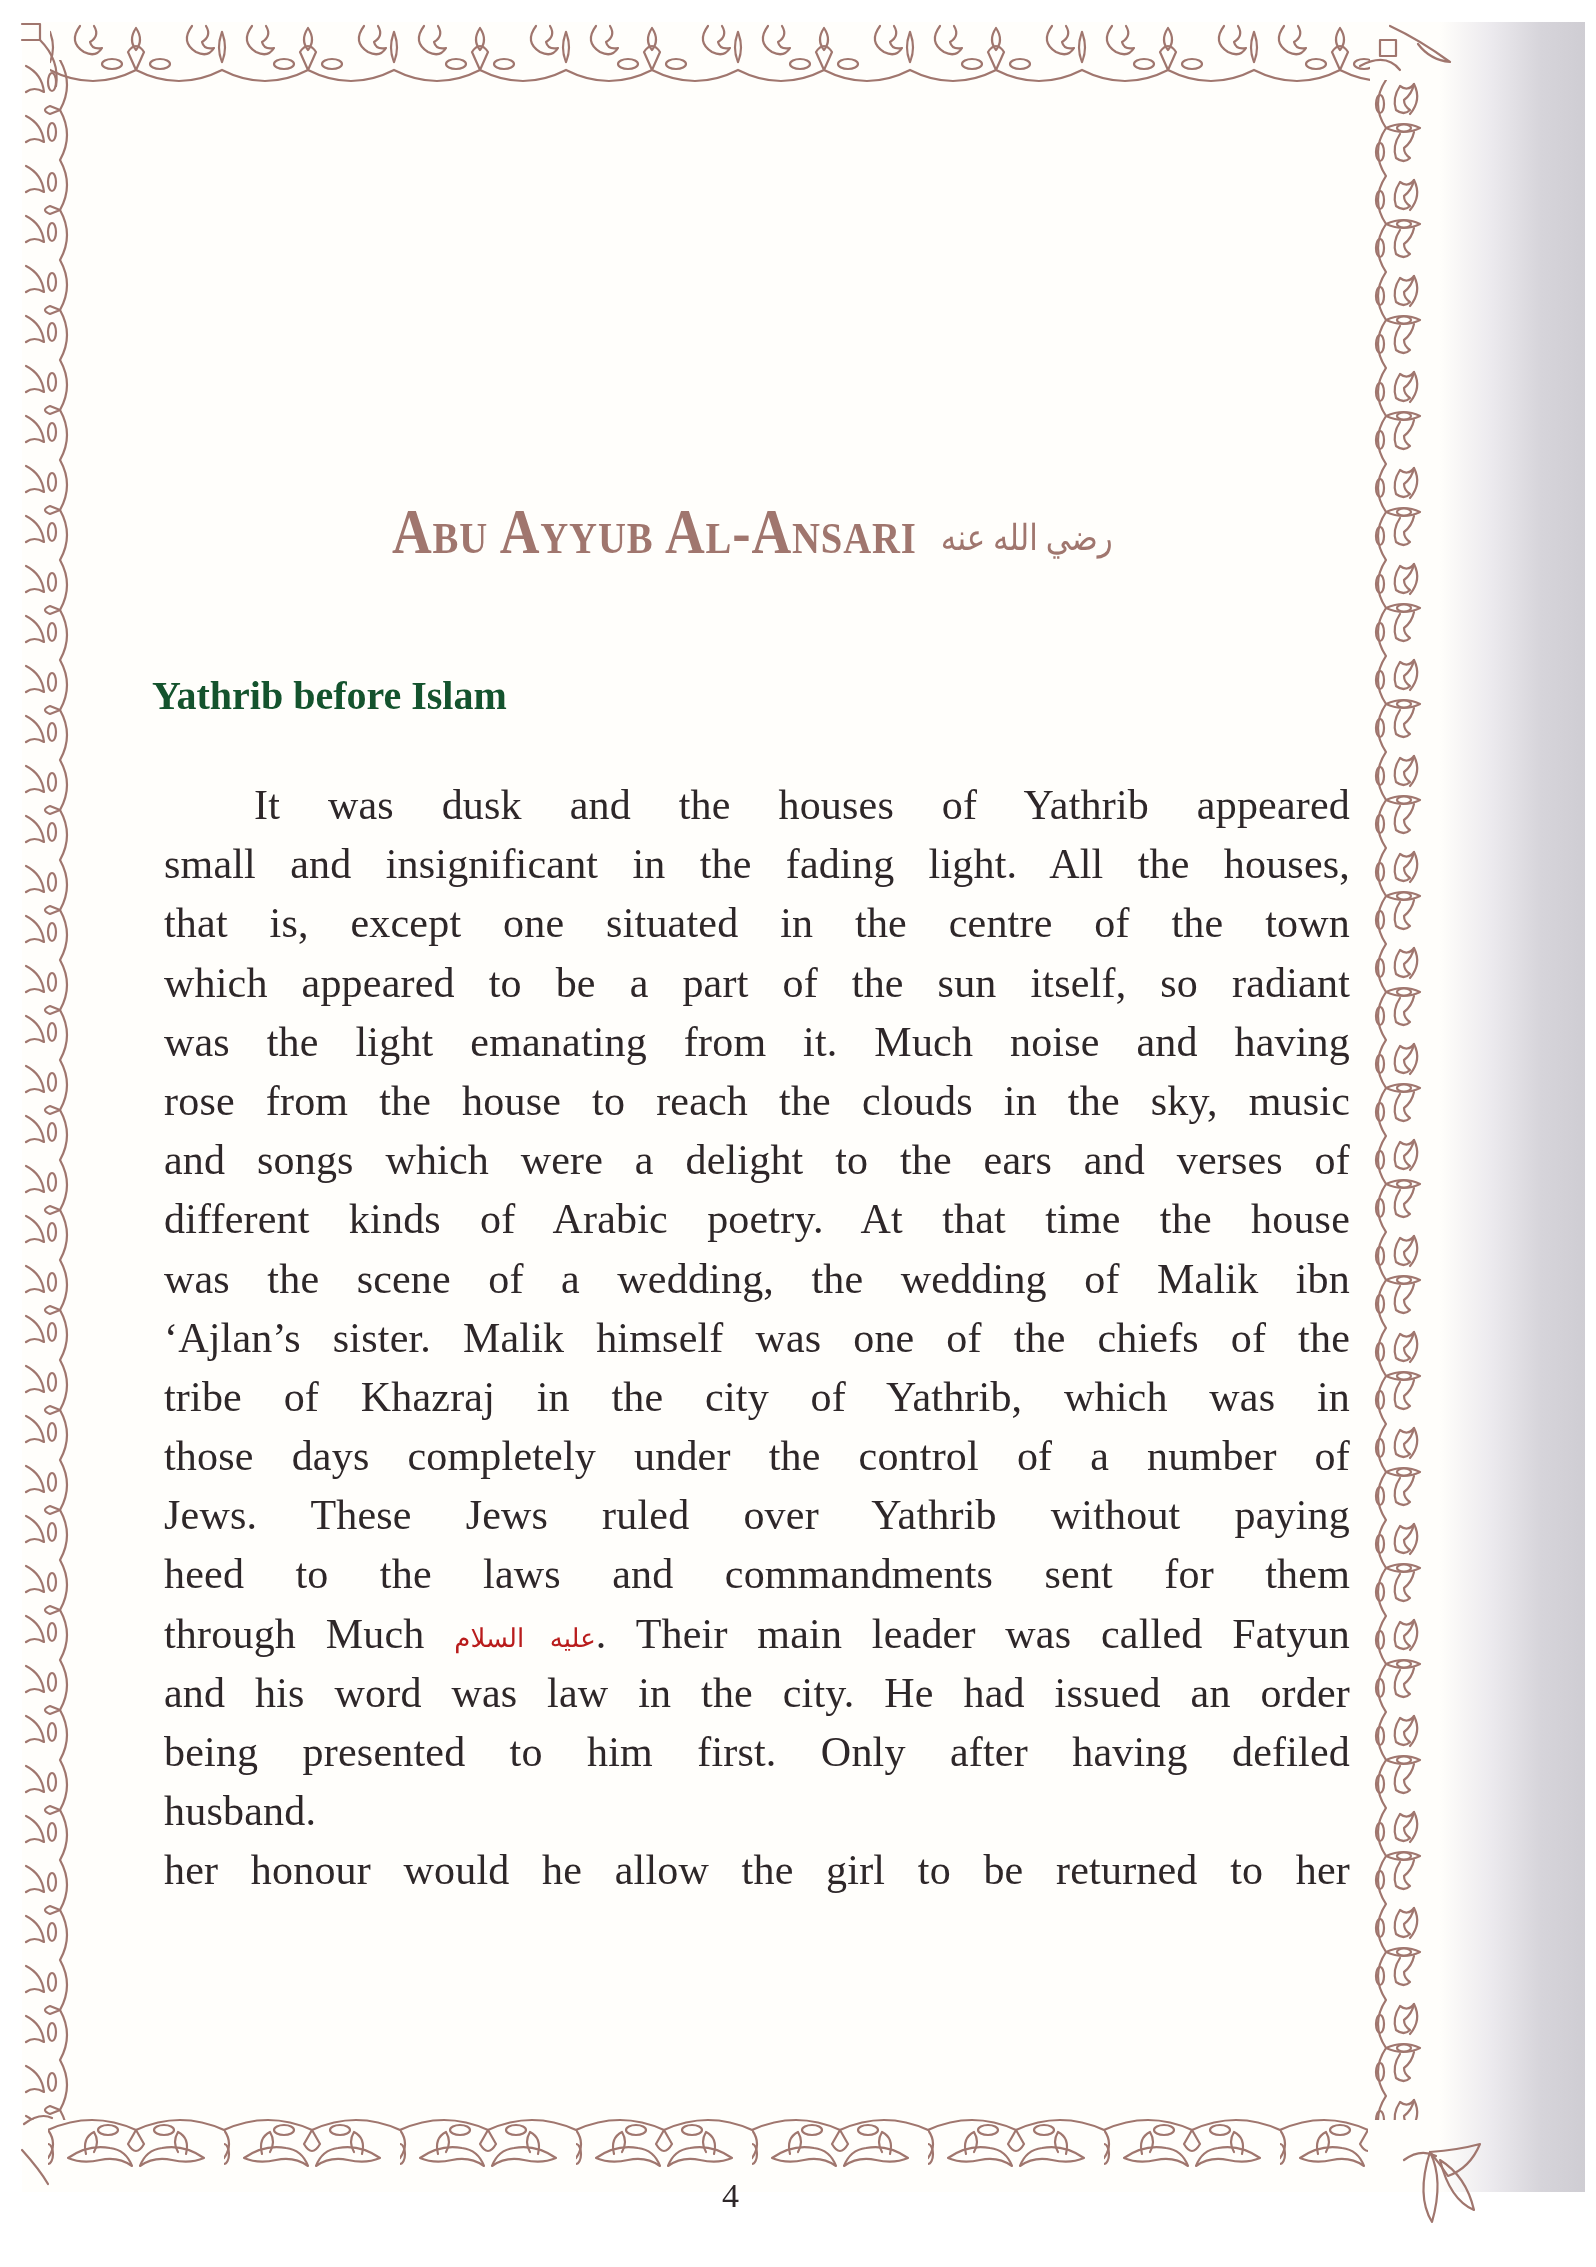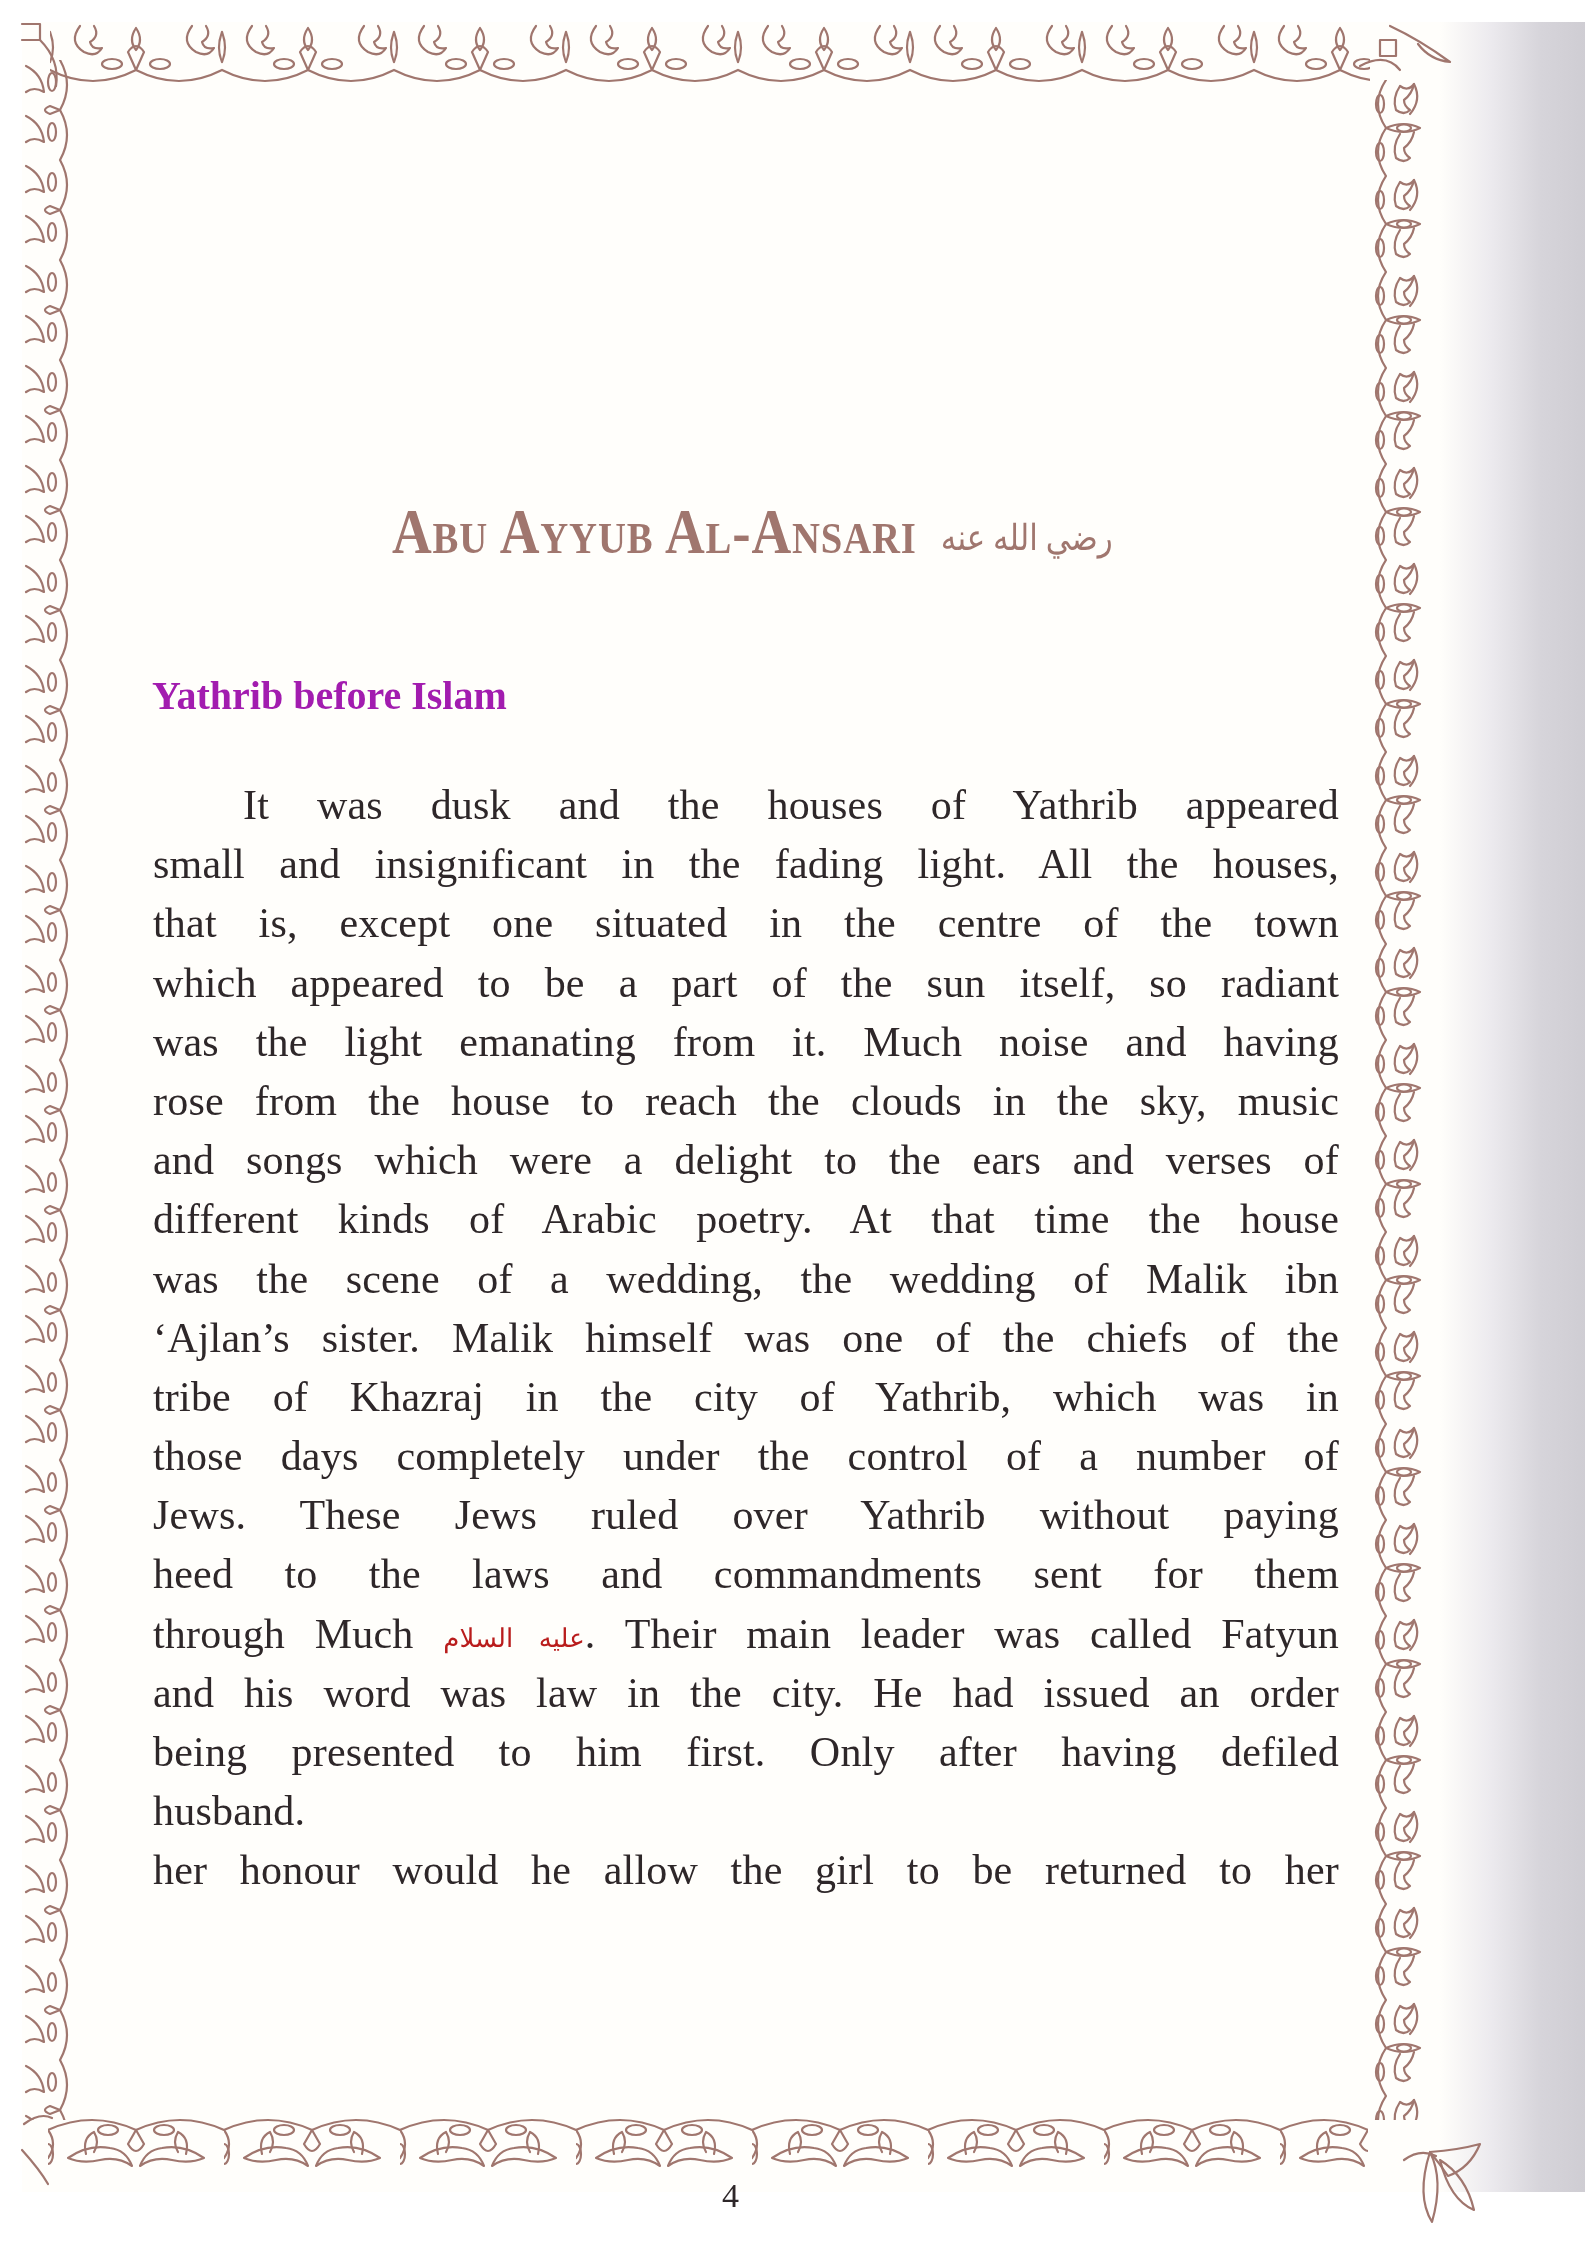--- a/index.html
+++ b/index.html
@@ -59,27 +59,27 @@
       vertical-align: middle;
       font-weight: normal;
       color: #a0766e;
     }
     .section-heading {
       position: absolute;
       left: 152px;
       top: 668px;
       font-size: 40px;
       font-weight: bold;
-      color: #a21caf;
+      color: #14532d;
       line-height: 56px;
       white-space: nowrap;
     }
     .body-text {
       position: absolute;
-      left: 153px;
+      left: 164px;
       top: 776px;
       width: 1186px;
     }
     .line {
       display: block;
       height: 59.2px;
       line-height: 59.2px;
       font-size: 42px;
       color: #2e2729;
       text-align: justify;

